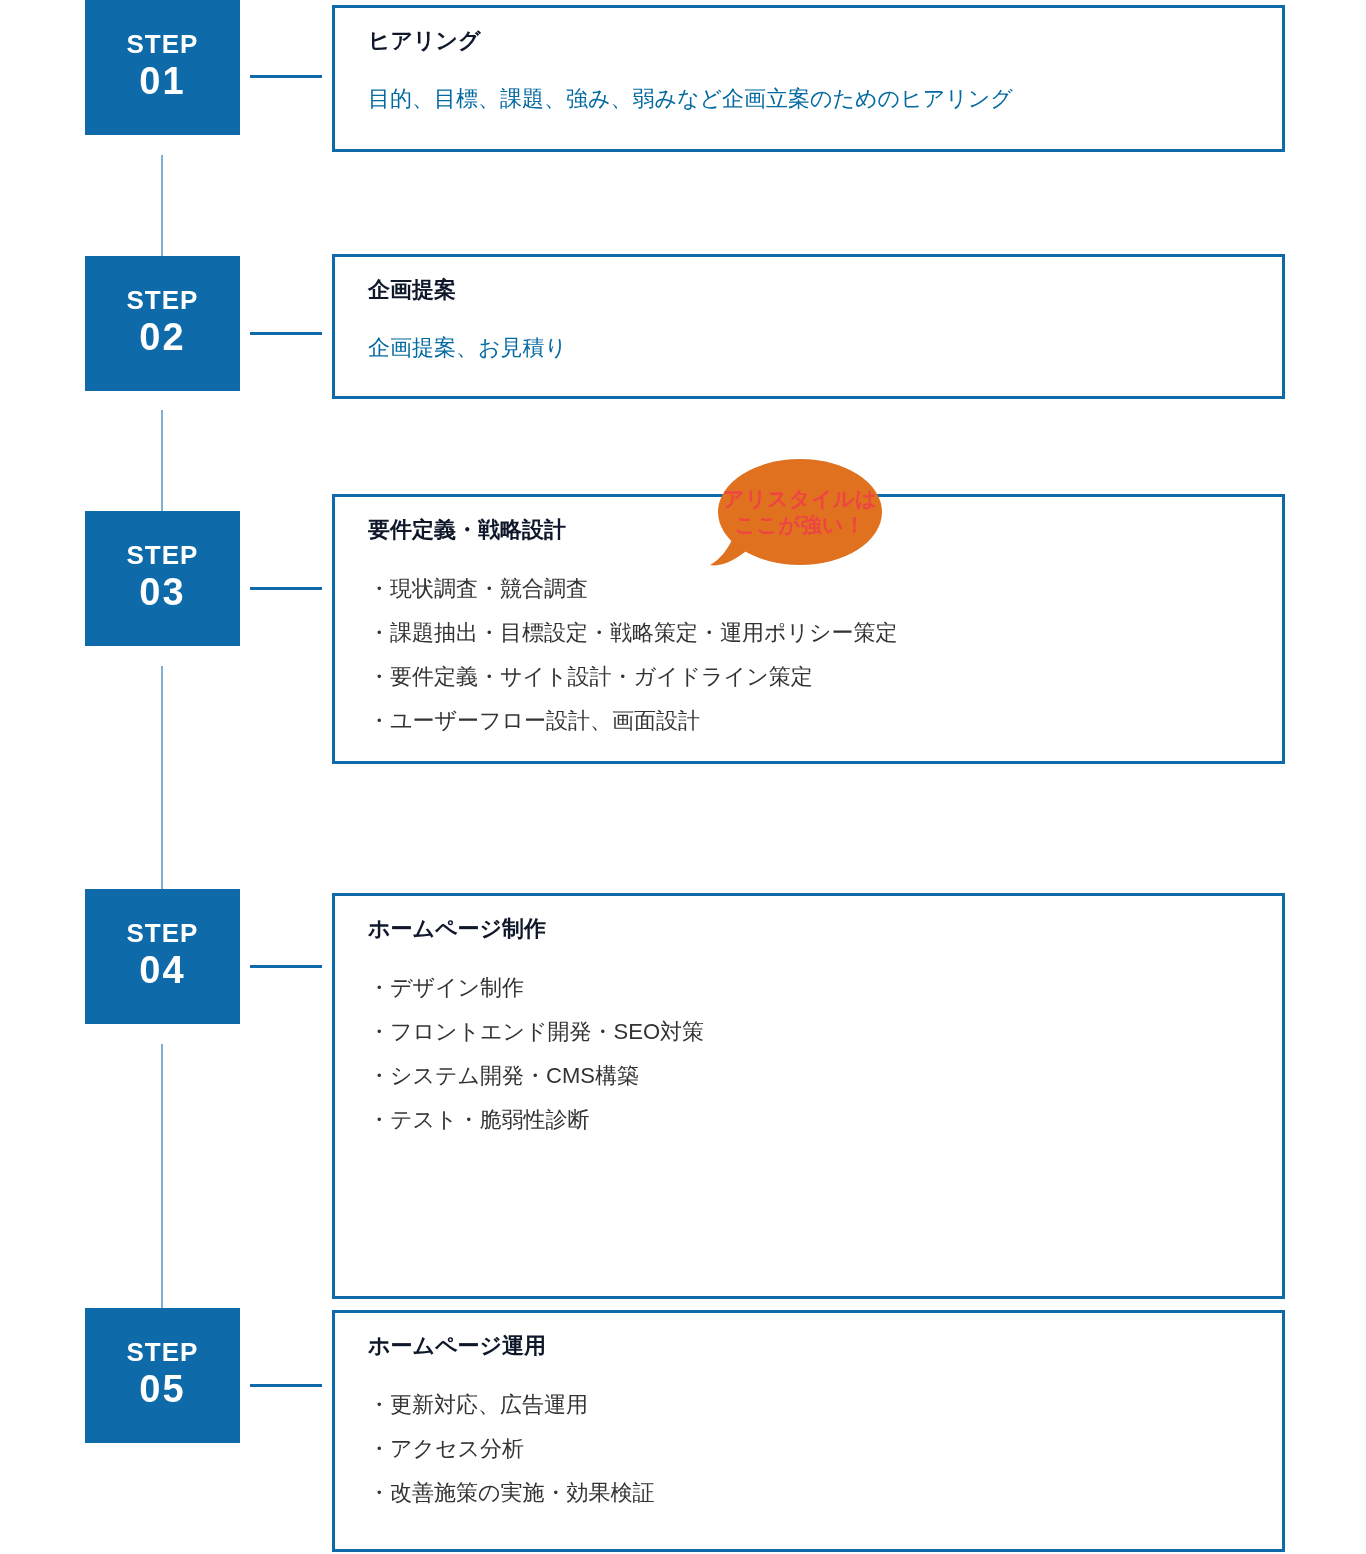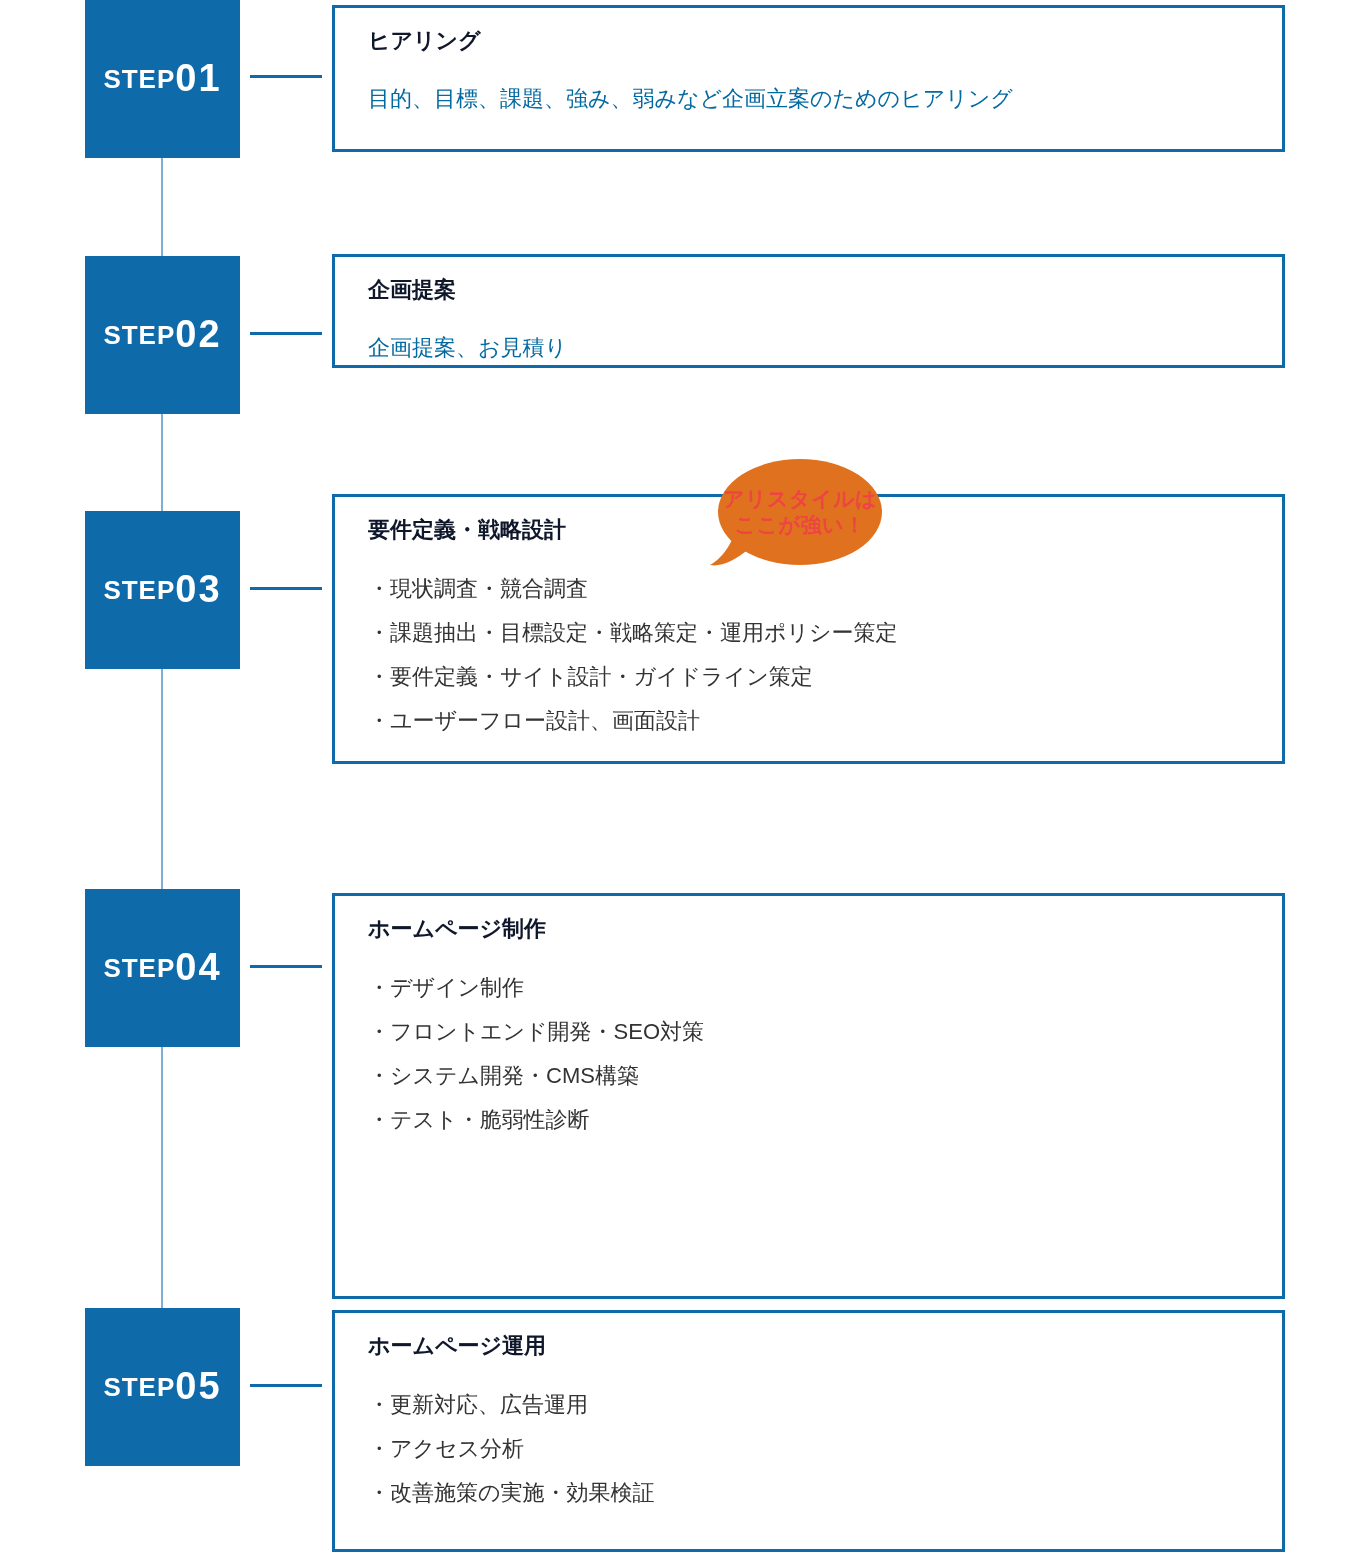--- a/index.html
+++ b/index.html
@@ -13,25 +13,25 @@
     width: 1366px;
     height: 1554px;
     background: #ffffff;
     overflow: hidden;
   }
   
   .badge {
     position: absolute;
     left: 85px;
     width: 155px;
-    height: 158px;
+    height: 135px;
     background: #0e6aa8;
     color: #ffffff;
     display: flex;
-    flex-direction: row;
+    flex-direction: column;
     align-items: center;
     justify-content: center;
     z-index: 2;
   }
   .badge .step-label {
     font-size: 26px;
     font-weight: bold;
     letter-spacing: 1px;
     line-height: 1.1;
   }
@@ -134,21 +134,21 @@
   </div>
   <div class="box" style="top:5px;height:147px;">
     <div class="box-title">ヒアリング</div>
     <div class="box-desc">目的、目標、課題、強み、弱みなど企画立案のためのヒアリング</div>
   </div>
 
   <div class="badge" style="top:256px;">
     <div class="step-label">STEP</div>
     <div class="step-number">02</div>
   </div>
-  <div class="box" style="top:254px;height:114px;">
+  <div class="box" style="top:254px;height:145px;">
     <div class="box-title">企画提案</div>
     <div class="box-desc">企画提案、お見積り</div>
   </div>
 
   <div class="badge" style="top:511px;">
     <div class="step-label">STEP</div>
     <div class="step-number">03</div>
   </div>
   <div class="box" style="top:494px;height:270px;">
     <div class="box-title">要件定義・戦略設計</div>

